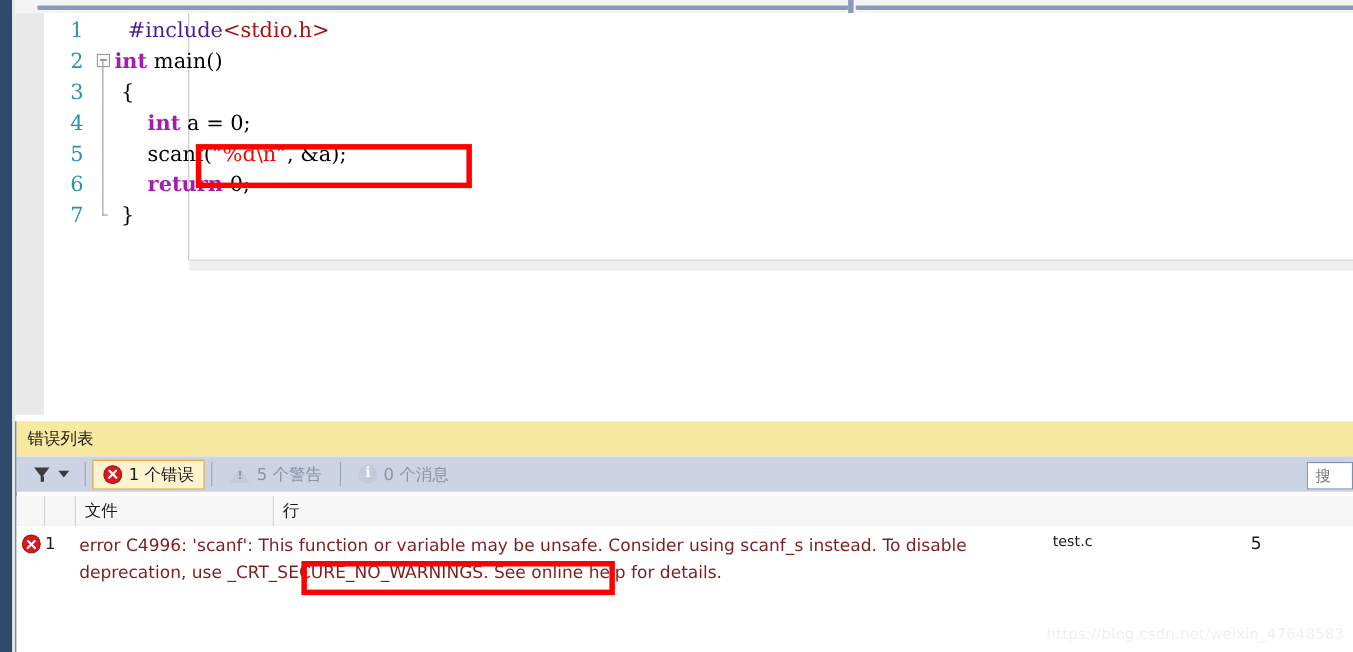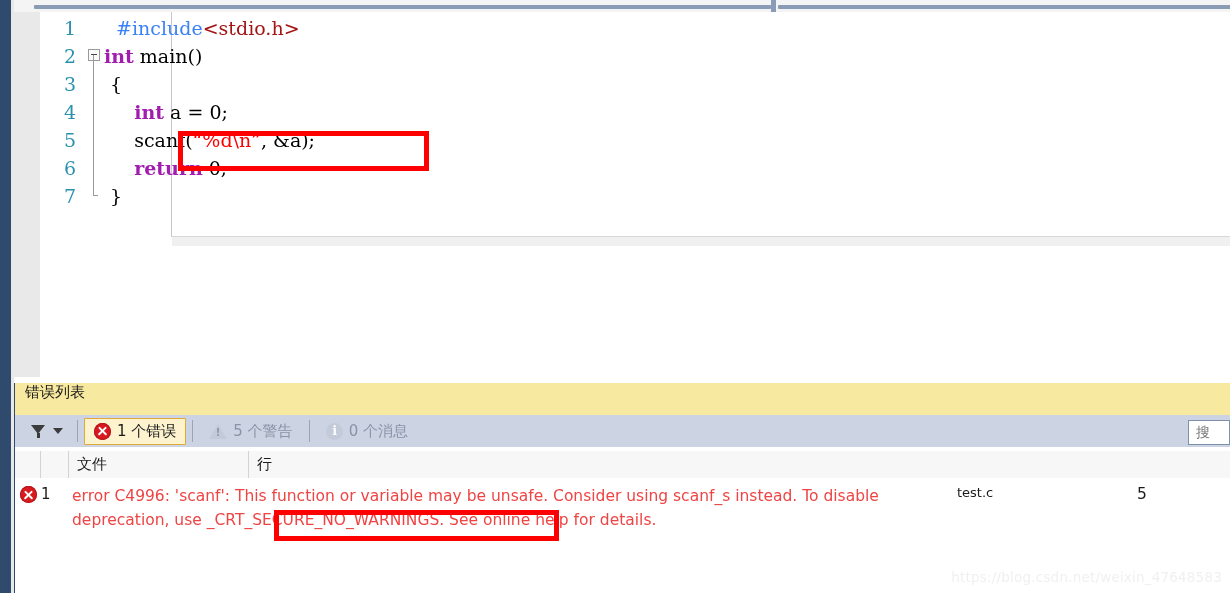--- a/index.html
+++ b/index.html
@@ -150,21 +150,21 @@
   .fold-line.short-bot { top: 0; height: 14px; }
   .fold-line.endcap::after {
     content: "";
     position: absolute;
     left: 0px; top: 13px;
     width: 5px; height: 1px;
     background: #9a9a9a;
   }
   .ctext { flex: 1 1 auto; color: #000000; }
   .kw   { color: #a21caf; font-weight: bold; }
-  .pre  { color: #3b82f6; }
+  .pre  { color: #4c1d95; }
   .hdr  { color: #a31515; }
   .str  { color: #ff0000; }
 
   
   .redbox-code {
     position: absolute;
     left: 178px;
     top: 131px;
     width: 251px;
     height: 40px;
@@ -208,21 +208,21 @@
     width: 4px; height: 210px;
     background: #2f4a6d;
   }
   .err-title {
     position: absolute;
     left: 4px; top: 0;
     width: 1215px;
     height: 32px;
     background: #f7e9a0;
     display: flex;
-    align-items: flex-start;
+    align-items: center;
   }
   .err-title span {
     font-family: "DejaVu Sans", sans-serif;
     font-size: 15px;
     color: #1a1a1a;
     padding-left: 10px;
   }
   .err-toolbar {
     position: absolute;
     left: 4px; top: 32px;
@@ -422,21 +422,21 @@
     font-size: 15px;
     color: #1b1b1b;
     padding-top: 1px;
     box-sizing: border-box;
   }
   .cell-desc {
     width: 880px;
     font-family: "DejaVu Sans", sans-serif;
     font-size: 15.5px;
     line-height: 24px;
-    color: #ef4444;
+    color: #7f1d1d;
     padding-right: 14px;
     padding-left: 3px;
     box-sizing: border-box;
   }
   .cell-file {
     width: 180px;
     font-family: "DejaVu Sans", sans-serif;
     font-size: 13px;
     color: #1b1b1b;
     padding-top: 1px;

